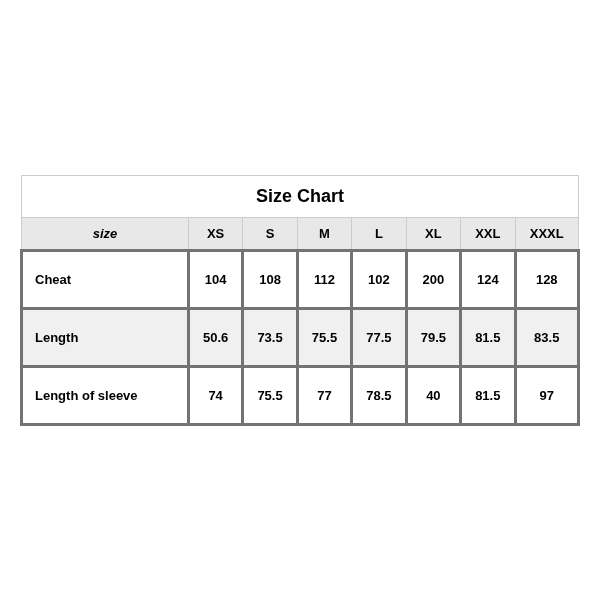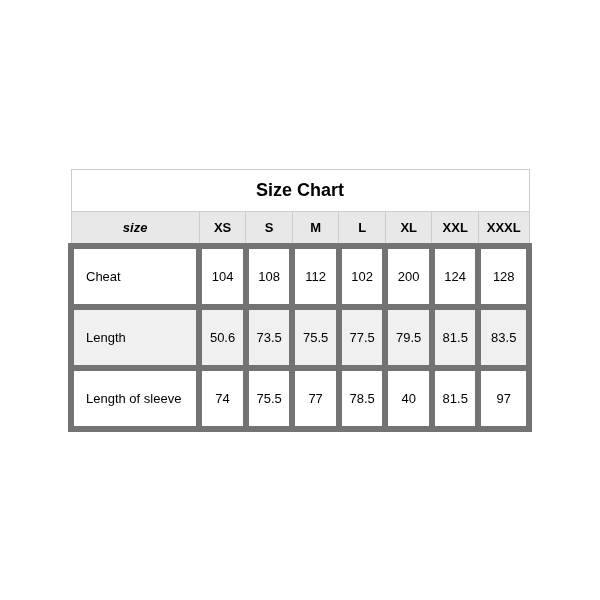--- a/index.html
+++ b/index.html
@@ -12,21 +12,21 @@
       width: 600px;
       height: 600px;
       background: #ffffff;
       display: flex;
       align-items: center;
       justify-content: center;
       font-family: Arial, sans-serif;
     }
 
     .container {
-      width: 464px;
+      width: 560px;
     }
 
     .size-chart-table {
       width: 100%;
       border-collapse: collapse;
       border: 1px solid #cccccc;
     }
 
     .title-row td {
       text-align: center;
@@ -49,22 +49,23 @@
     }
 
     .header-row td:first-child {
       font-style: italic;
     }
 
     .data-row td {
       text-align: center;
       font-size: 13px;
       padding: 20px 6px;
-      border: 6px solid #737373;
+      border: 3px solid #737373;
       color: #000000;
+      font-weight: bold;
     }
 
     .data-row:nth-child(odd) td {
       background: #ffffff;
     }
 
     .data-row:nth-child(even) td {
       background: #f0f0f0;
     }
 

